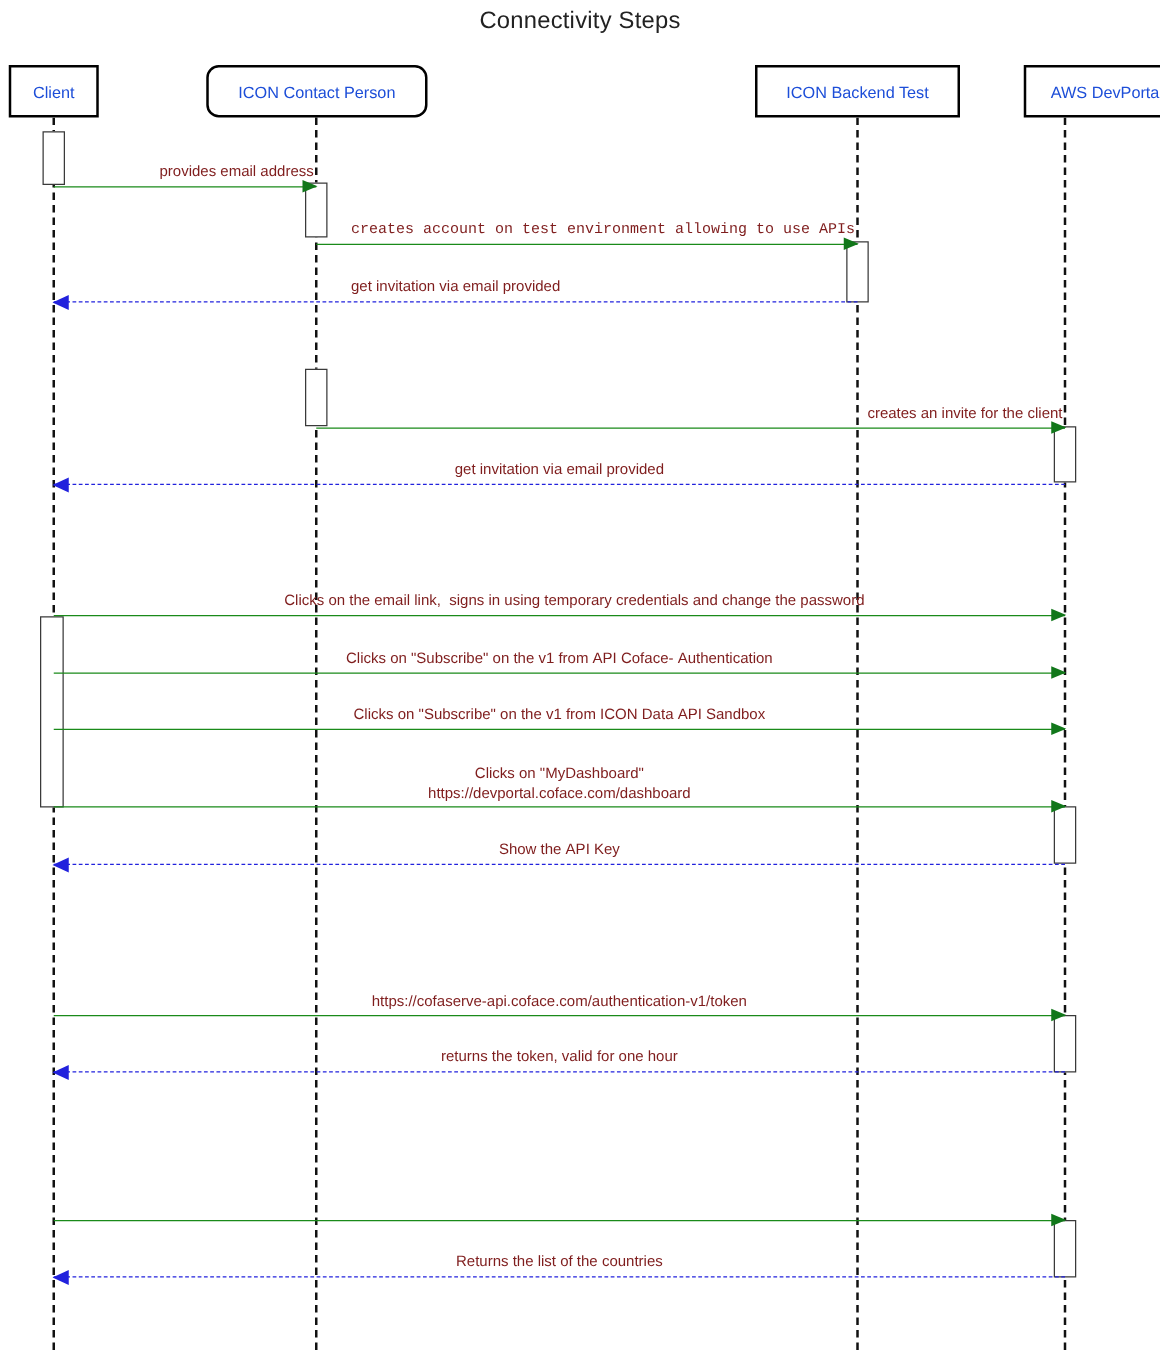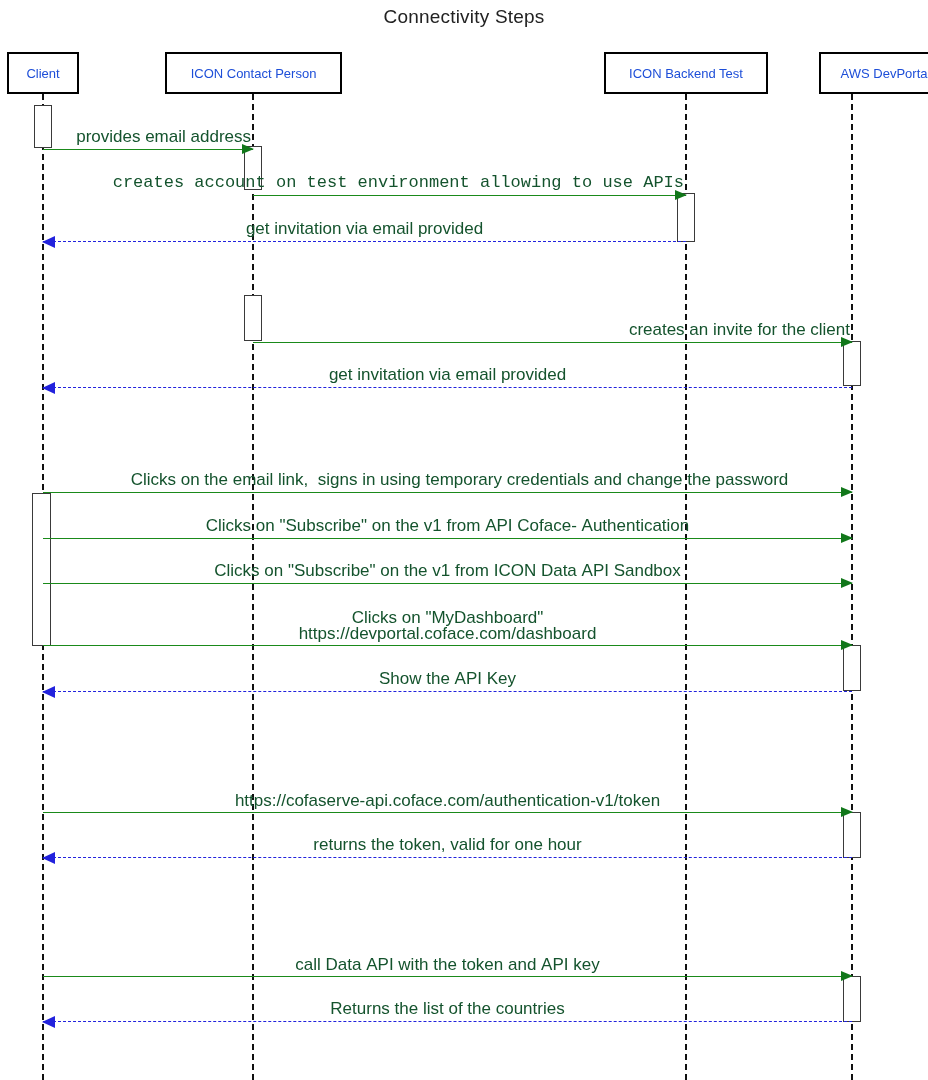--- a/index.html
+++ b/index.html
@@ -86,22 +86,22 @@
   .msg.ret .head {
     left: -1px;
     border-top: 6px solid transparent;
     border-bottom: 6px solid transparent;
     border-right: 13px solid #2222dd;
   }
   .msg .label {
     position: absolute;
     bottom: 4px;
     white-space: pre;
-    font-size: 17px;
-    color: #14532d;
+    font-size: 12px;
+    color: #7f1d1d;
     text-align: center;
     line-height: 16px;
     pointer-events: none;
   }
   .msg .label.two-line {
     bottom: 3px;
   }
 </style>
 </head>
 <body>
@@ -113,21 +113,21 @@
   <div id="lifelines-layer">
       <div class="lifeline" style="left: 42px; top: 94px; height: 986px;"></div>
       <div class="lifeline" style="left: 252px; top: 94px; height: 986px;"></div>
       <div class="lifeline" style="left: 685px; top: 94px; height: 986px;"></div>
       <div class="lifeline" style="left: 851px; top: 94px; height: 986px;"></div>
     </div>
   <div id="participants-layer">
       <div class="participant" style="left: 7px; width: 72px; top: 52px; height: 42px;">
         <span>Client</span>
       </div>
-      <div class="participant" style="left: 165px; width: 177px; top: 52px; height: 42px;">
+      <div class="participant" style="left: 165px; width: 177px; top: 52px; height: 42px; border-radius: 10px;">
         <span>ICON Contact Person</span>
       </div>
       <div class="participant" style="left: 604px; width: 164px; top: 52px; height: 42px;">
         <span>ICON Backend Test</span>
       </div>
       <div class="participant" style="left: 787px; width: 133px; top: 52px; height: 42px; margin-left: 32px;">
         <span>AWS DevPortal</span>
       </div>
     </div>
   <div id="activations-layer">
@@ -198,21 +198,21 @@
         <div class="label two-line" style="left: 0px; width: 100%; text-align: center;"><div>https://cofaserve-api.coface.com/authentication-v1/token</div></div>
       </div>
       <div class="msg ret" style="left: 43px; width: 809px; top: 857px;">
         <div class="line"></div>
         <div class="head"></div>
         <div class="label" style="left: 0px; width: 100%; text-align: center;"><div>returns&nbsp;the&nbsp;token,&nbsp;valid&nbsp;for&nbsp;one&nbsp;hour</div></div>
       </div>
       <div class="msg call" style="left: 43px; width: 809px; top: 976px;">
         <div class="line"></div>
         <div class="head"></div>
-        <div class="label two-line" style="left: 0px; width: 100%; text-align: center;"><div>call&nbsp;Data&nbsp;API&nbsp;with&nbsp;the&nbsp;token&nbsp;and&nbsp;API&nbsp;key</div></div>
+        <div class="label two-line" style="left: 0px; width: 100%; text-align: center;"></div>
       </div>
       <div class="msg ret" style="left: 43px; width: 809px; top: 1021px;">
         <div class="line"></div>
         <div class="head"></div>
         <div class="label" style="left: 0px; width: 100%; text-align: center;"><div>Returns&nbsp;the&nbsp;list&nbsp;of&nbsp;the&nbsp;countries</div></div>
       </div>
     </div>
 
 </div>
 

